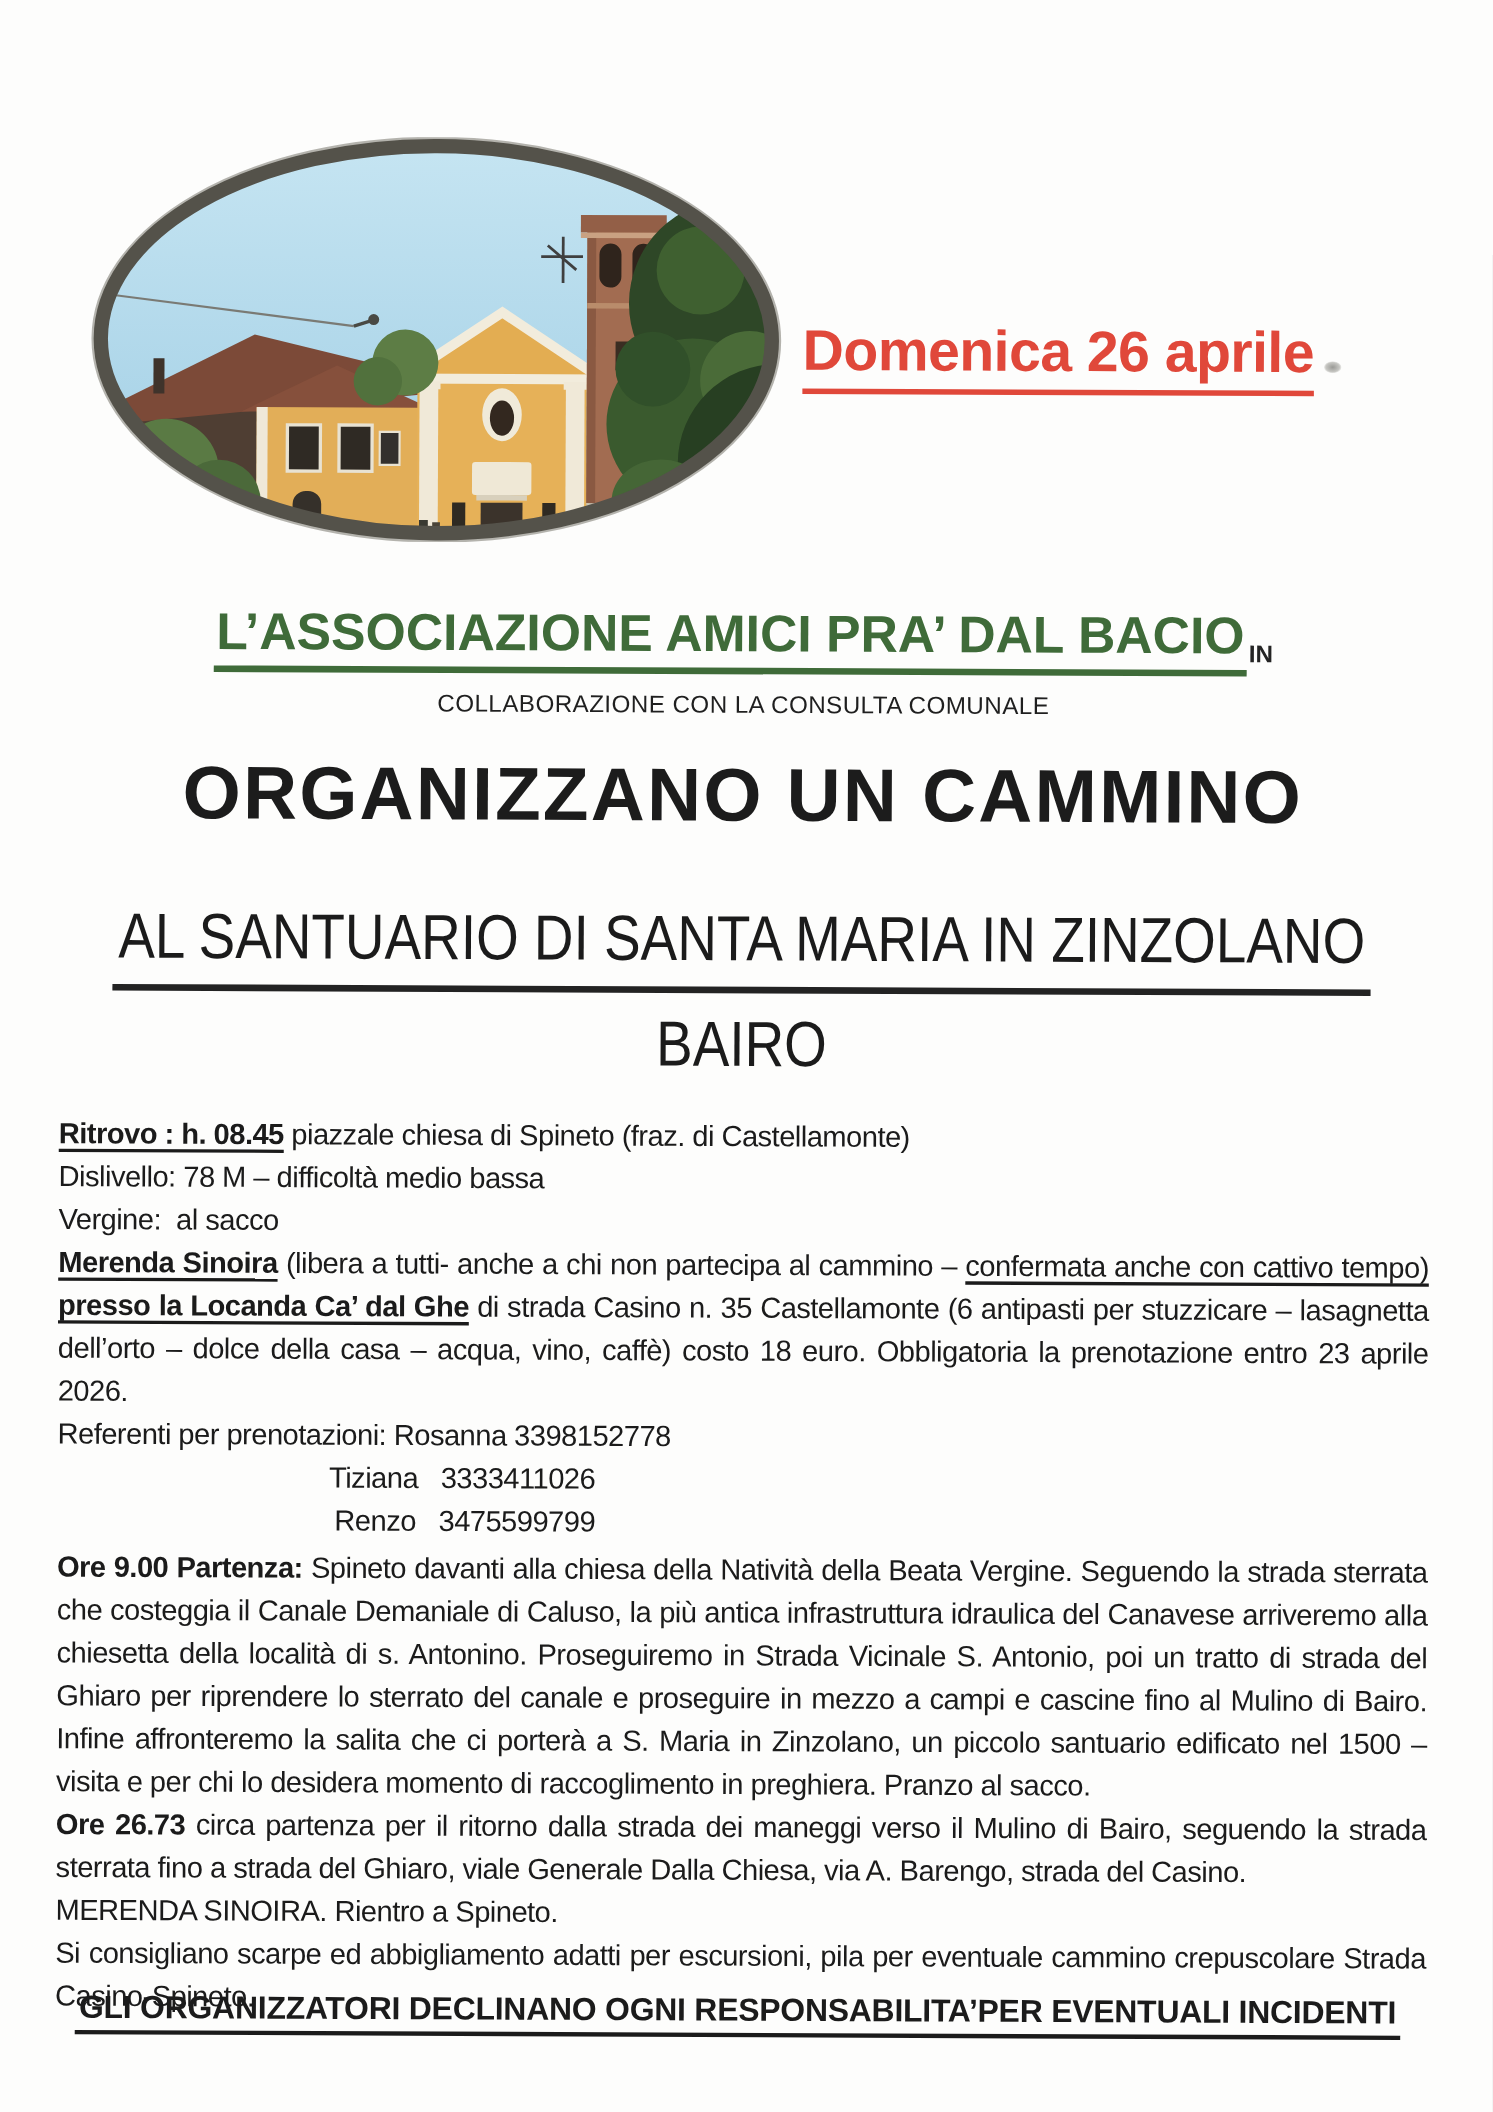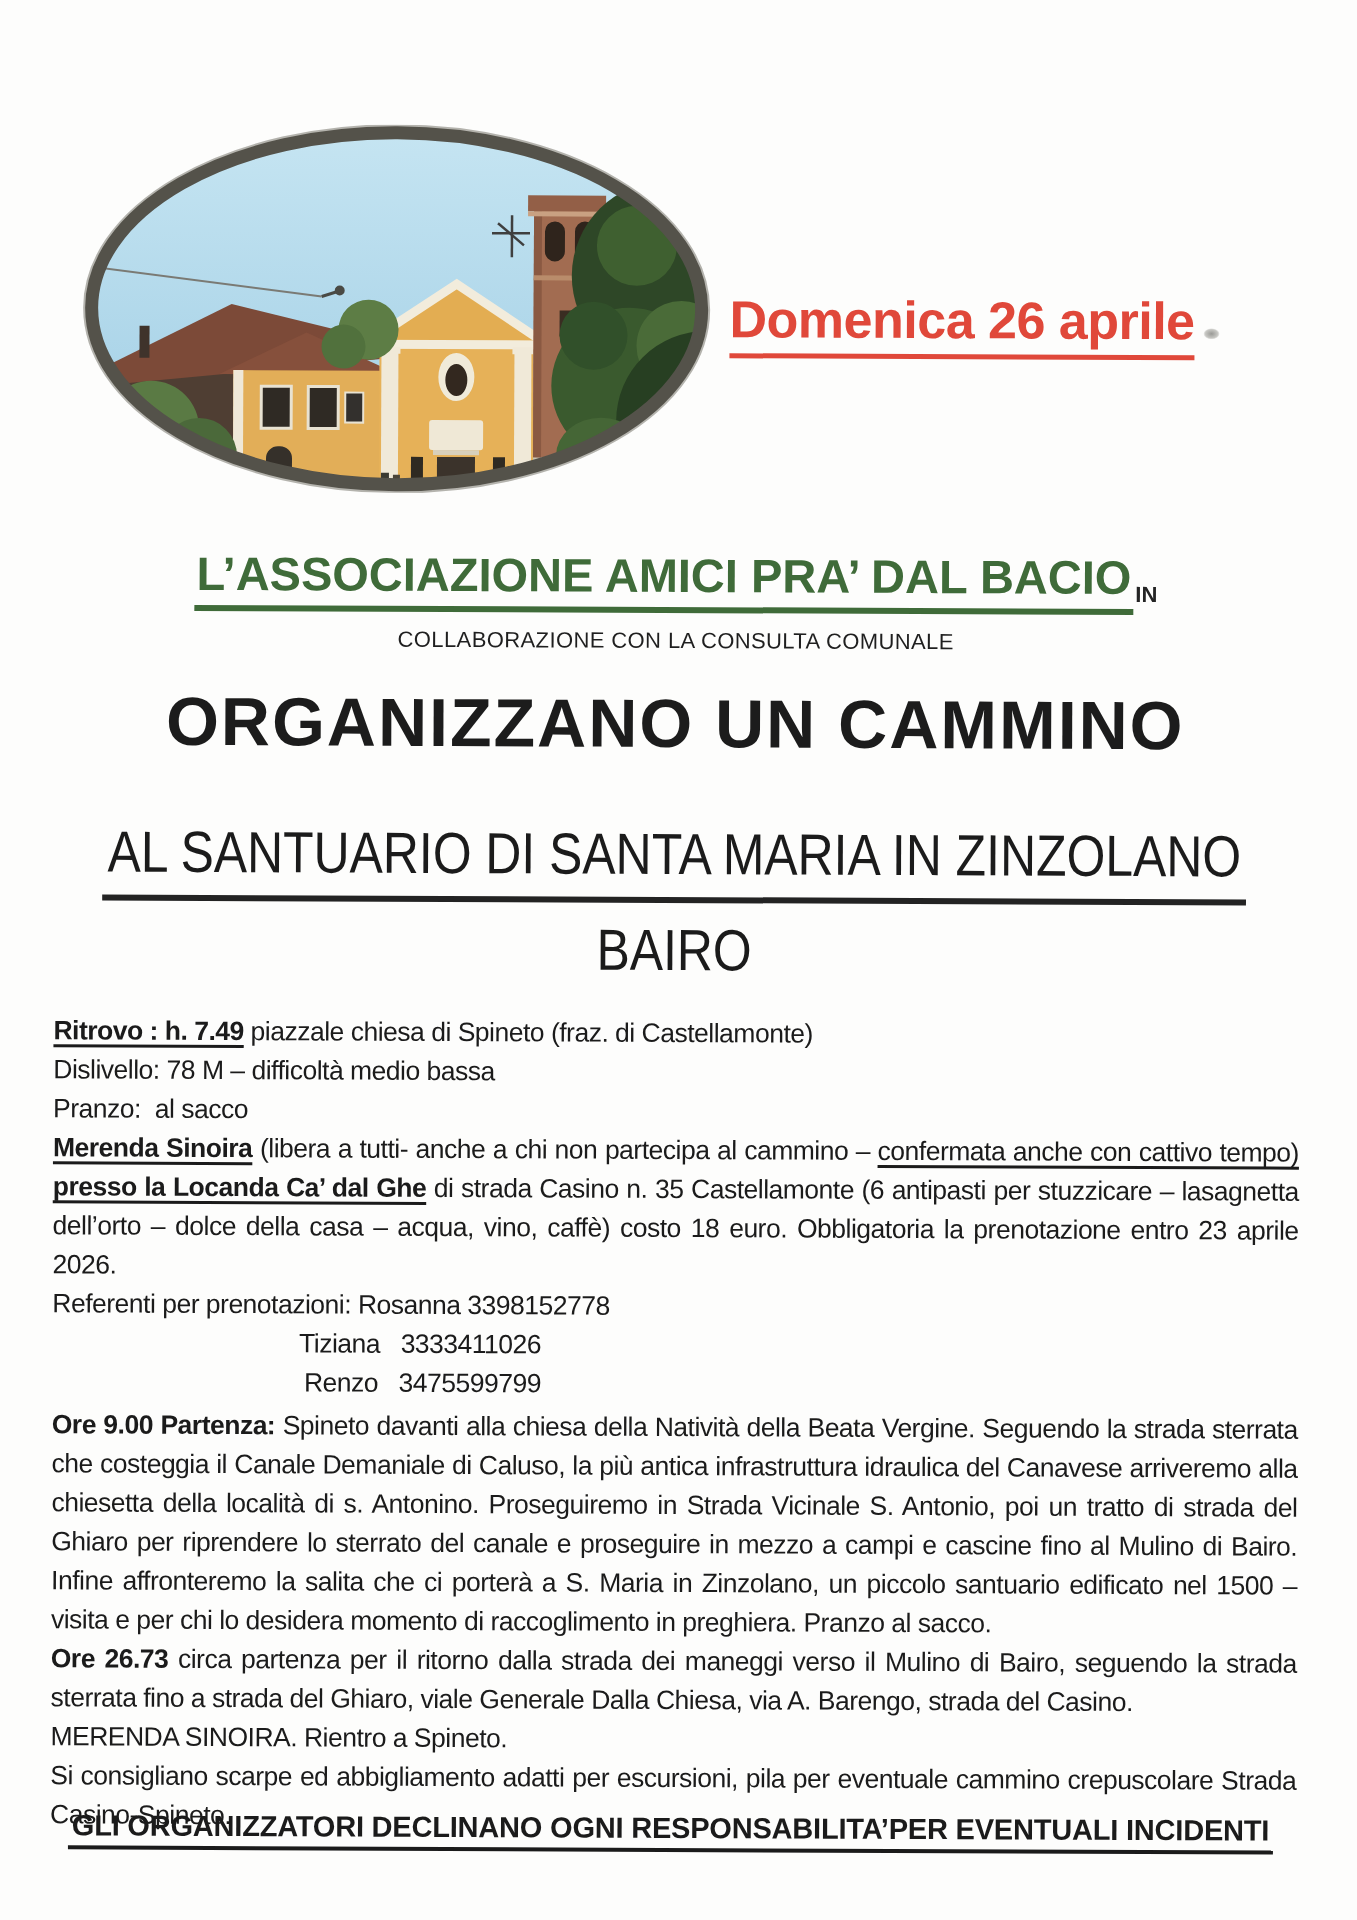--- a/index.html
+++ b/index.html
@@ -188,23 +188,23 @@
     <div class="center-row main-title">ORGANIZZANO UN CAMMINO</div>
 
     <div class="center-row dest">
       <span class="inner">AL SANTUARIO DI SANTA MARIA IN ZINZOLANO</span>
     </div>
     <div class="center-row town">
       <span class="inner">BAIRO</span>
     </div>
 
     <div class="body-text">
-        <div class="para"><span class="b u">Ritrovo : h. 7.49</span><span> piazzale chiesa di Spineto (fraz. di Castellamonte)</span></div>
+        <div class="para"><span class="b u">Ritrovo : h. 08.45</span><span> piazzale chiesa di Spineto (fraz. di Castellamonte)</span></div>
         <div class="para"><span>Dislivello: 78 M – difficoltà medio bassa</span></div>
-        <div class="para"><span>Pranzo:  al sacco</span></div>
+        <div class="para"><span>Vergine:  al sacco</span></div>
         <div class="para justify"><span class="b u">Merenda Sinoira</span><span> (libera a tutti- anche a chi non partecipa al cammino – </span><span class="u">confermata anche con cattivo tempo)</span><span> </span><span class="b u">presso la Locanda Ca’ dal Ghe</span><span> di strada Casino n. 35 Castellamonte (6 antipasti per stuzzicare – lasagnetta dell’orto – dolce della casa – acqua, vino, caffè) costo 18 euro. Obbligatoria la prenotazione entro 23 aprile 2026.</span></div>
         <div class="para"><span>Referenti per prenotazioni: Rosanna 3398152778</span></div>
         <div class="para" style="padding-left: 247px;"><span>Tiziana   3333411026</span></div>
         <div class="para" style="padding-left: 252px;"><span>Renzo   3475599799</span></div>
         <div class="para justify" style="margin-top: 4px;"><span class="b">Ore 9.00 Partenza:</span><span> Spineto davanti alla chiesa della Natività della Beata Vergine. Seguendo la strada sterrata che costeggia il Canale Demaniale di Caluso, la più antica infrastruttura idraulica del Canavese arriveremo alla chiesetta della località di s. Antonino. Proseguiremo in Strada Vicinale S. Antonio, poi un tratto di strada del Ghiaro per riprendere lo sterrato del canale e proseguire in mezzo a campi e cascine fino al Mulino di Bairo. Infine affronteremo la salita che ci porterà a S. Maria in Zinzolano, un piccolo santuario edificato nel 1500 – visita e per chi lo desidera momento di raccoglimento in preghiera. Pranzo al sacco.</span></div>
         <div class="para justify"><span class="b">Ore 26.73</span><span> circa partenza per il ritorno dalla strada dei maneggi verso il Mulino di Bairo, seguendo la strada sterrata fino a strada del Ghiaro, viale Generale Dalla Chiesa, via A. Barengo, strada del Casino.</span></div>
         <div class="para"><span>MERENDA SINOIRA. Rientro a Spineto.</span></div>
         <div class="para justify"><span>Si consigliano scarpe ed abbigliamento adatti per escursioni, pila per eventuale cammino crepuscolare Strada Casino-Spineto.</span></div>
       </div>
 

